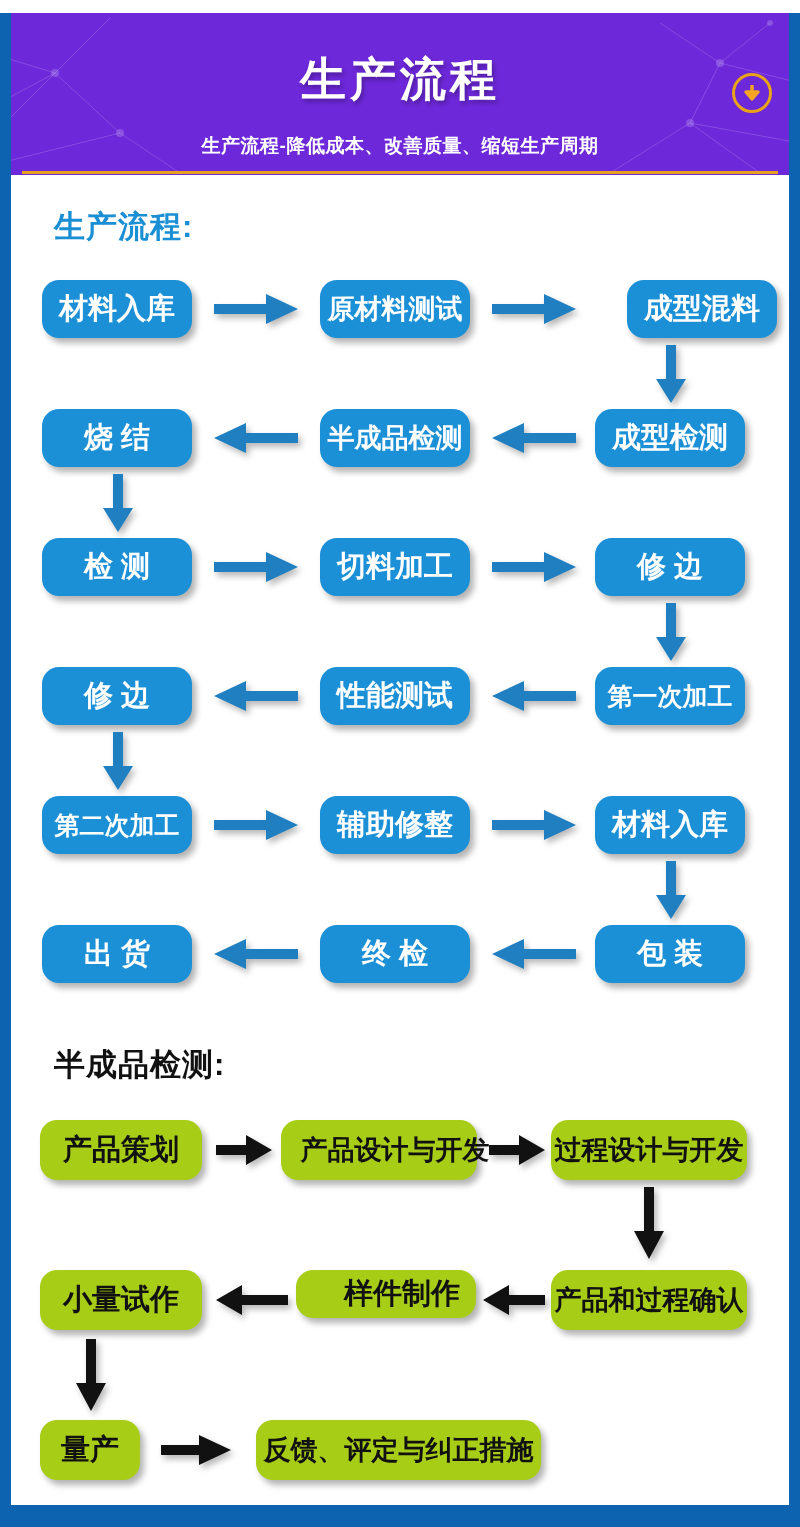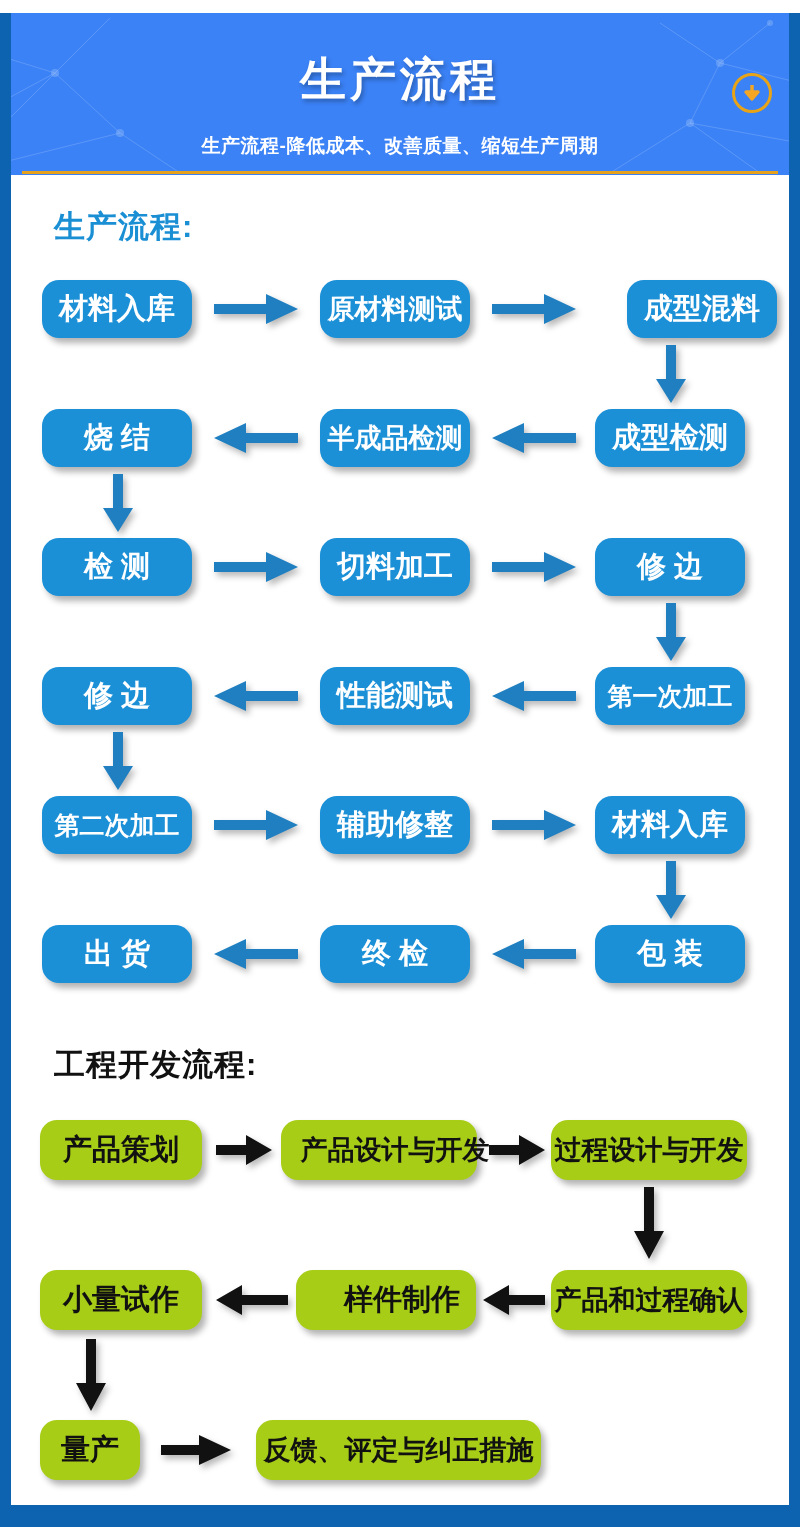--- a/index.html
+++ b/index.html
@@ -6,21 +6,21 @@
   html, body {
     width:800px; height:1527px;
     font-family:"Liberation Sans","DejaVu Sans",sans-serif;
     background:#ffffff; overflow:hidden;
   }
   #page { position:relative; width:800px; height:1527px; background:#ffffff; }
 
   
   .hero {
     position:absolute; left:0; top:13px; width:800px; height:162px;
-    background:#3b82f6; overflow:hidden;
+    background:#6d28d9; overflow:hidden;
   }
   .hero-net { position:absolute; inset:0; opacity:.55; }
   .hero-title {
     position:absolute; left:0; top:36px; width:800px; text-align:center;
     color:#ffffff; font-size:46px; font-weight:bold; letter-spacing:4px;
     text-shadow:2px 3px 4px rgba(0,0,0,.28);
   }
   .hero-sub {
     position:absolute; left:0; top:120px; width:800px; text-align:center;
     color:#ffffff; font-size:19px; font-weight:bold; letter-spacing:.5px;
@@ -88,21 +88,21 @@
     <div class="hero-rule"></div>
     <div class="dl-btn">
       <svg width="20" height="20" viewBox="0 0 20 20">
         <path d="M10 2 L10 11 M10 16 L4 9 L16 9 Z" fill="#f5a623" stroke="#f5a623" stroke-width="3.4" stroke-linejoin="round"></path>
       </svg>
     </div>
   </div>
 
   <div class="card">
     <div class="sec-title blue" style="left:28px; top:24px;">生产流程:</div>
-    <div class="sec-title black" style="left:28px; top:862px;">工程开发流程:</div>
+    <div class="sec-title black" style="left:28px; top:862px;">半成品检测:</div>
 
     <div class="node blue" style="left:31px;  top:98px;  width:150px; height:58px; font-size:29px;">材料入库</div>
     <div class="node blue" style="left:309px; top:98px;  width:150px; height:58px; font-size:27px;">原材料测试</div>
     <div class="node blue" style="left:584px; top:98px;  width:150px; height:58px; font-size:29px;margin-left:32px;">成型混料</div>
 
     <div class="node blue" style="left:31px;  top:227px; width:150px; height:58px; font-size:29px;">烧  结</div>
     <div class="node blue" style="left:309px; top:227px; width:150px; height:58px; font-size:27px;">半成品检测</div>
     <div class="node blue" style="left:584px; top:227px; width:150px; height:58px; font-size:29px;">成型检测</div>
 
     <div class="node blue" style="left:31px;  top:356px; width:150px; height:58px; font-size:29px;">检  测</div>
@@ -211,21 +211,21 @@
       <svg width="30" height="58" viewBox="0 0 30 58">
           <path d="M10 0 L20 0 L20 34 L30 34 L15 58 L0 34 L10 34 Z" fill="#1f7fc0"></path>
         </svg>
     </div>
 
     <div class="node green" style="left:29px;  top:938px;  width:162px; height:60px; font-size:29px;">产品策划</div>
     <div class="node green" style="left:270px; top:938px;  width:196px; height:60px; font-size:27px;padding-left:32px;">产品设计与开发</div>
     <div class="node green" style="left:540px; top:938px;  width:196px; height:60px; font-size:27px;">过程设计与开发</div>
 
     <div class="node green" style="left:29px;  top:1088px; width:162px; height:60px; font-size:29px;">小量试作</div>
-    <div class="node green" style="left:285px; top:1088px; width:180px; height:60px; font-size:29px;padding-left:32px;">样件制作</div>
+    <div class="node green" style="left:285px; top:1088px; width:180px; height:48px; font-size:29px;padding-left:32px;">样件制作</div>
     <div class="node green" style="left:540px; top:1088px; width:196px; height:60px; font-size:27px;">产品和过程确认</div>
 
     <div class="node green" style="left:29px;  top:1238px; width:100px; height:60px; font-size:29px;text-align:center;">量产</div>
     <div class="node green" style="left:245px; top:1238px; width:285px; height:60px; font-size:27px;">反馈、评定与纠正措施</div>
 
     <div class="arrow" style="left:205px; top:953px;">
       <svg width="56" height="30" viewBox="0 0 56 30">
           <path d="M0 10 L30 10 L30 0 L56 15 L30 30 L30 20 L0 20 Z" fill="#111111"></path>
         </svg>
     </div>

